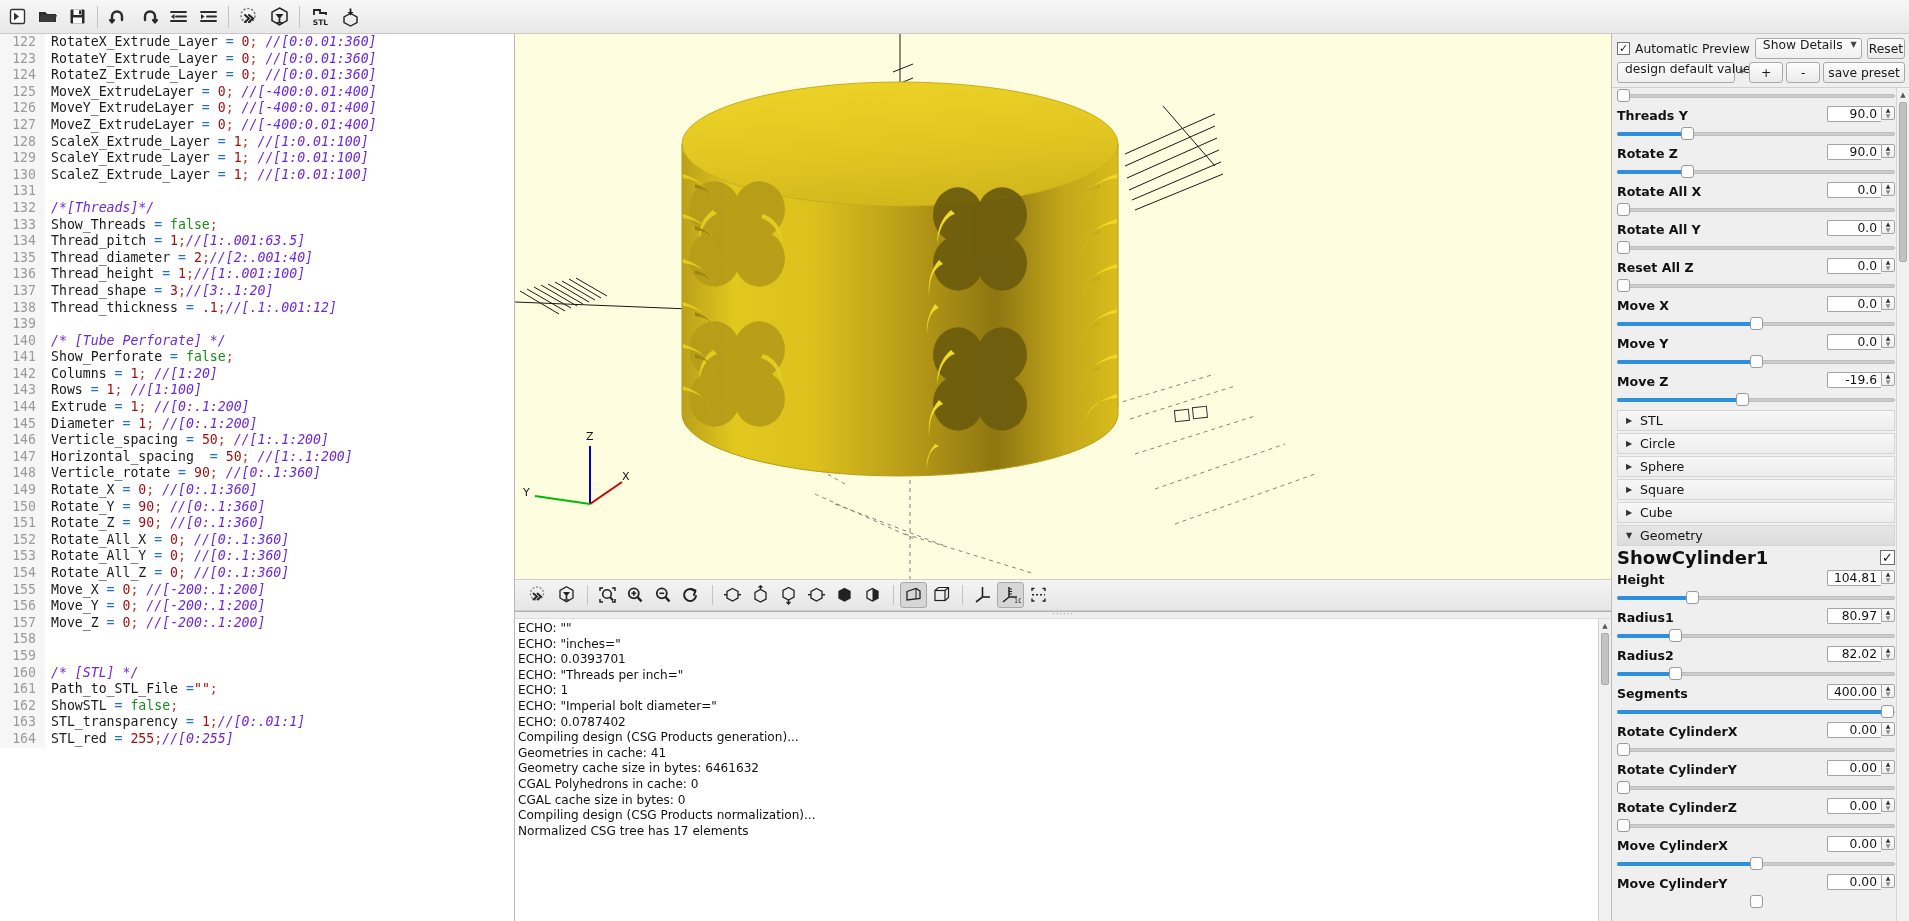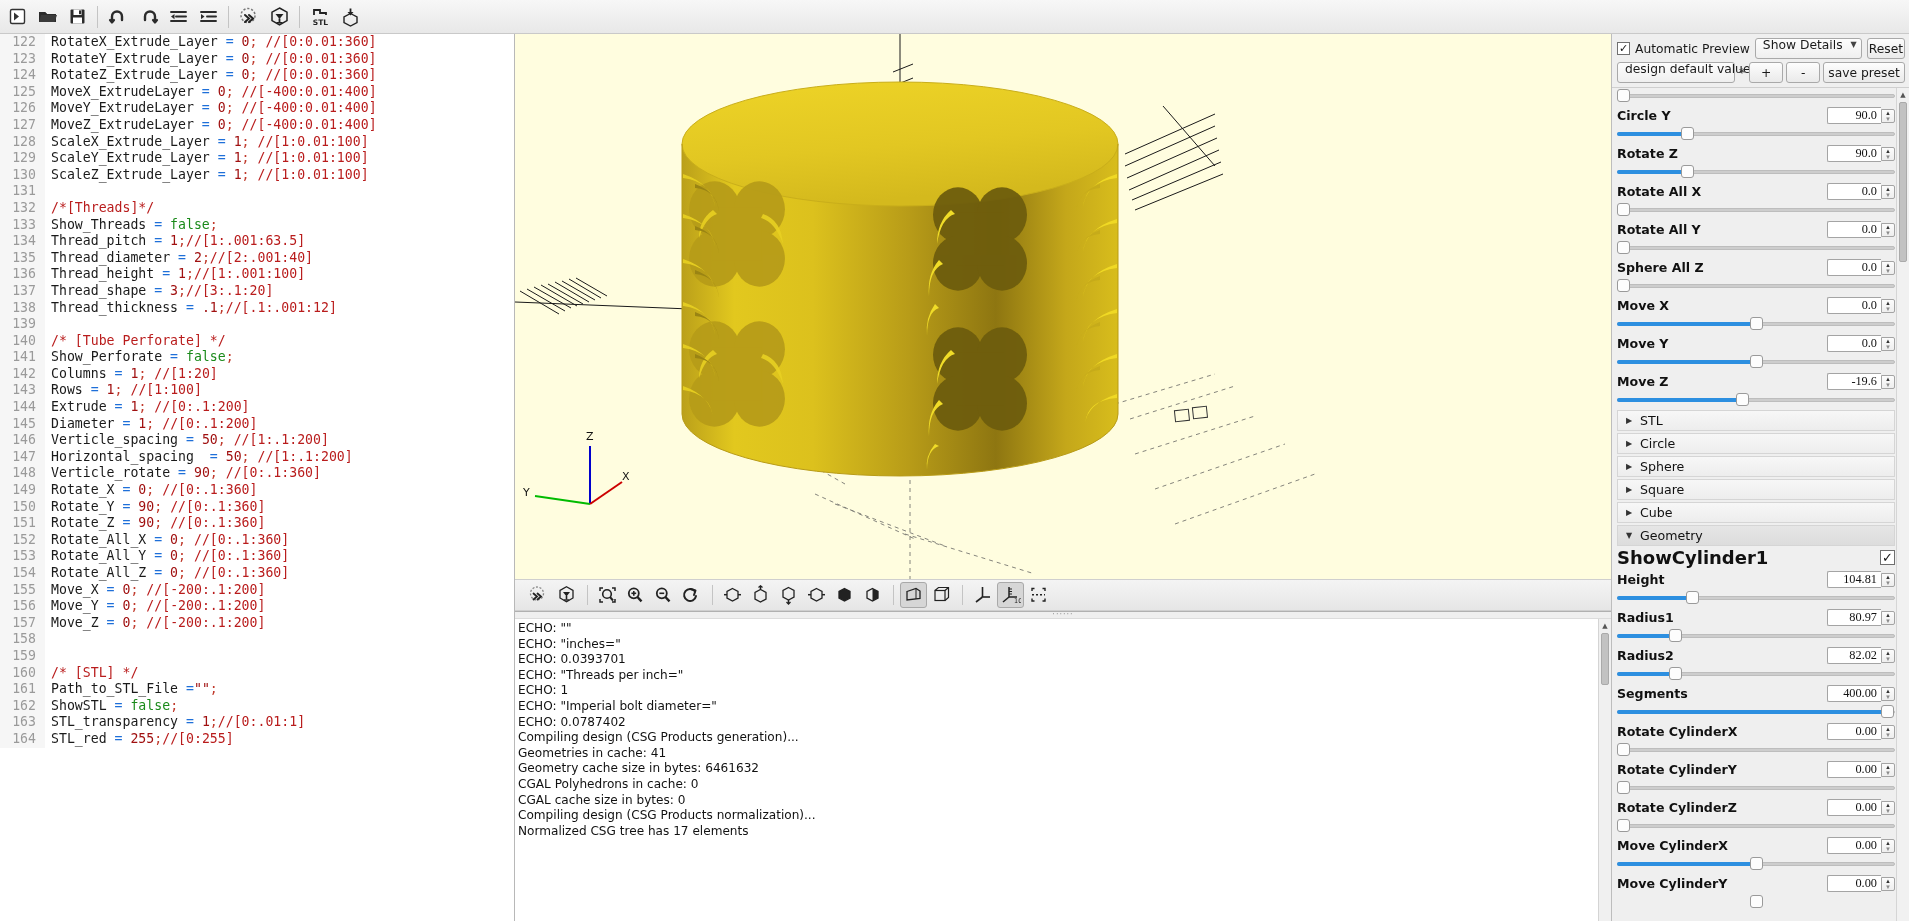--- a/index.html
+++ b/index.html
@@ -94,21 +94,21 @@
     background: #f6f6f6;
     font-size: 13.2px;
     line-height: 16.6px;
     user-select: none;
   }
   .ltext { padding-left: 6px; color: #1a1a1a; }
   .tok-var { color: #1a1a1a; }
   .tok-op  { color: #1e6fd9; }
   .tok-num { color: #a01010; }
   .tok-bool{ color: #1a8a1a; }
-  .tok-com { color: #b91c1c; }
+  .tok-com { color: #6d28d9; font-style: italic; }
   .tok-str { color: #a01010; }
   .tok-semi { color: #c0392b; }
 
   
   .center-col {
     flex: 1 1 auto;
     display: flex;
     flex-direction: column;
     min-width: 0;
   }
@@ -243,22 +243,22 @@
   .param-label-row {
     display: flex; align-items: center;
     height: 21px;
     margin-top: 1px;
   }
   .param-name {
     font-size: 12.6px; font-weight: bold; color: #111;
     flex: 1 1 auto; white-space: nowrap;
   }
   .spin {
-    display: flex; align-items: center;
-    height: 20px; flex: 0 0 auto; font-family: Liberation Serif, serif;
+    display: flex; align-items: flex-start;
+    height: 20px; flex: 0 0 auto;
   }
   .spin-field {
     width: 54px;
     background: #fff; border: 1px solid #a4a4a4; border-right: none;
     border-radius: 2px 0 0 2px;
     font-size: 12.3px; color: #111;
     display: flex; align-items: center; justify-content: flex-end;
     padding-right: 4px;
   }
   .spin-btns {
@@ -788,21 +788,21 @@
       <div class="params">
         <div class="params-inner" id="params-inner">
             <div class="slider-row">
               <div class="slider">
                 <div class="track"></div>
                 <div class="fill" style="width:2%"></div>
                 <div class="knob" style="left:2%"></div>
               </div>
             </div>
             <div class="param-label-row">
-              <span class="param-name">Circle Y</span>
+              <span class="param-name">Threads Y</span>
               <span class="spin">
                 <span class="spin-field">90.0</span>
                 <span class="spin-btns">
                   <span class="spin-up">▲</span>
                   <span class="spin-dn">▼</span>
                 </span>
               </span>
             </div>
             <div class="slider-row">
               <div class="slider">
@@ -856,21 +856,21 @@
               </span>
             </div>
             <div class="slider-row">
               <div class="slider">
                 <div class="track"></div>
                 <div class="fill" style="width:2%"></div>
                 <div class="knob" style="left:2%"></div>
               </div>
             </div>
             <div class="param-label-row">
-              <span class="param-name">Sphere All Z</span>
+              <span class="param-name">Reset All Z</span>
               <span class="spin">
                 <span class="spin-field">0.0</span>
                 <span class="spin-btns">
                   <span class="spin-up">▲</span>
                   <span class="spin-dn">▼</span>
                 </span>
               </span>
             </div>
             <div class="slider-row">
               <div class="slider">

